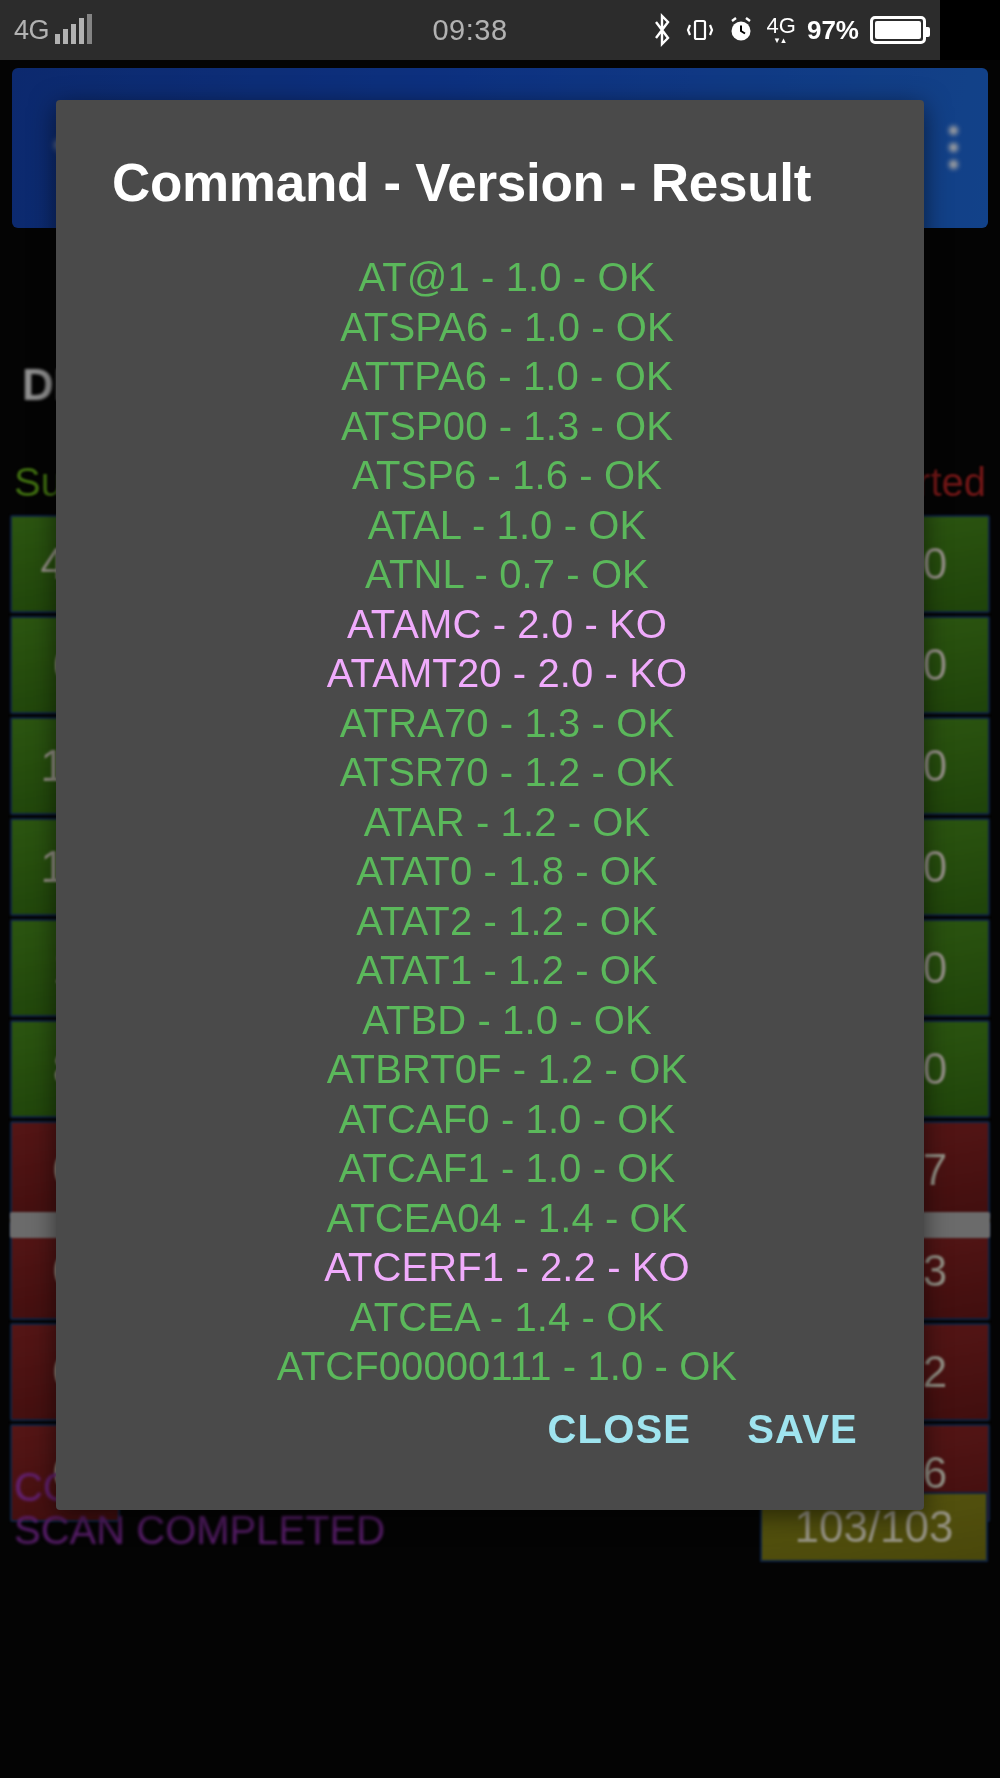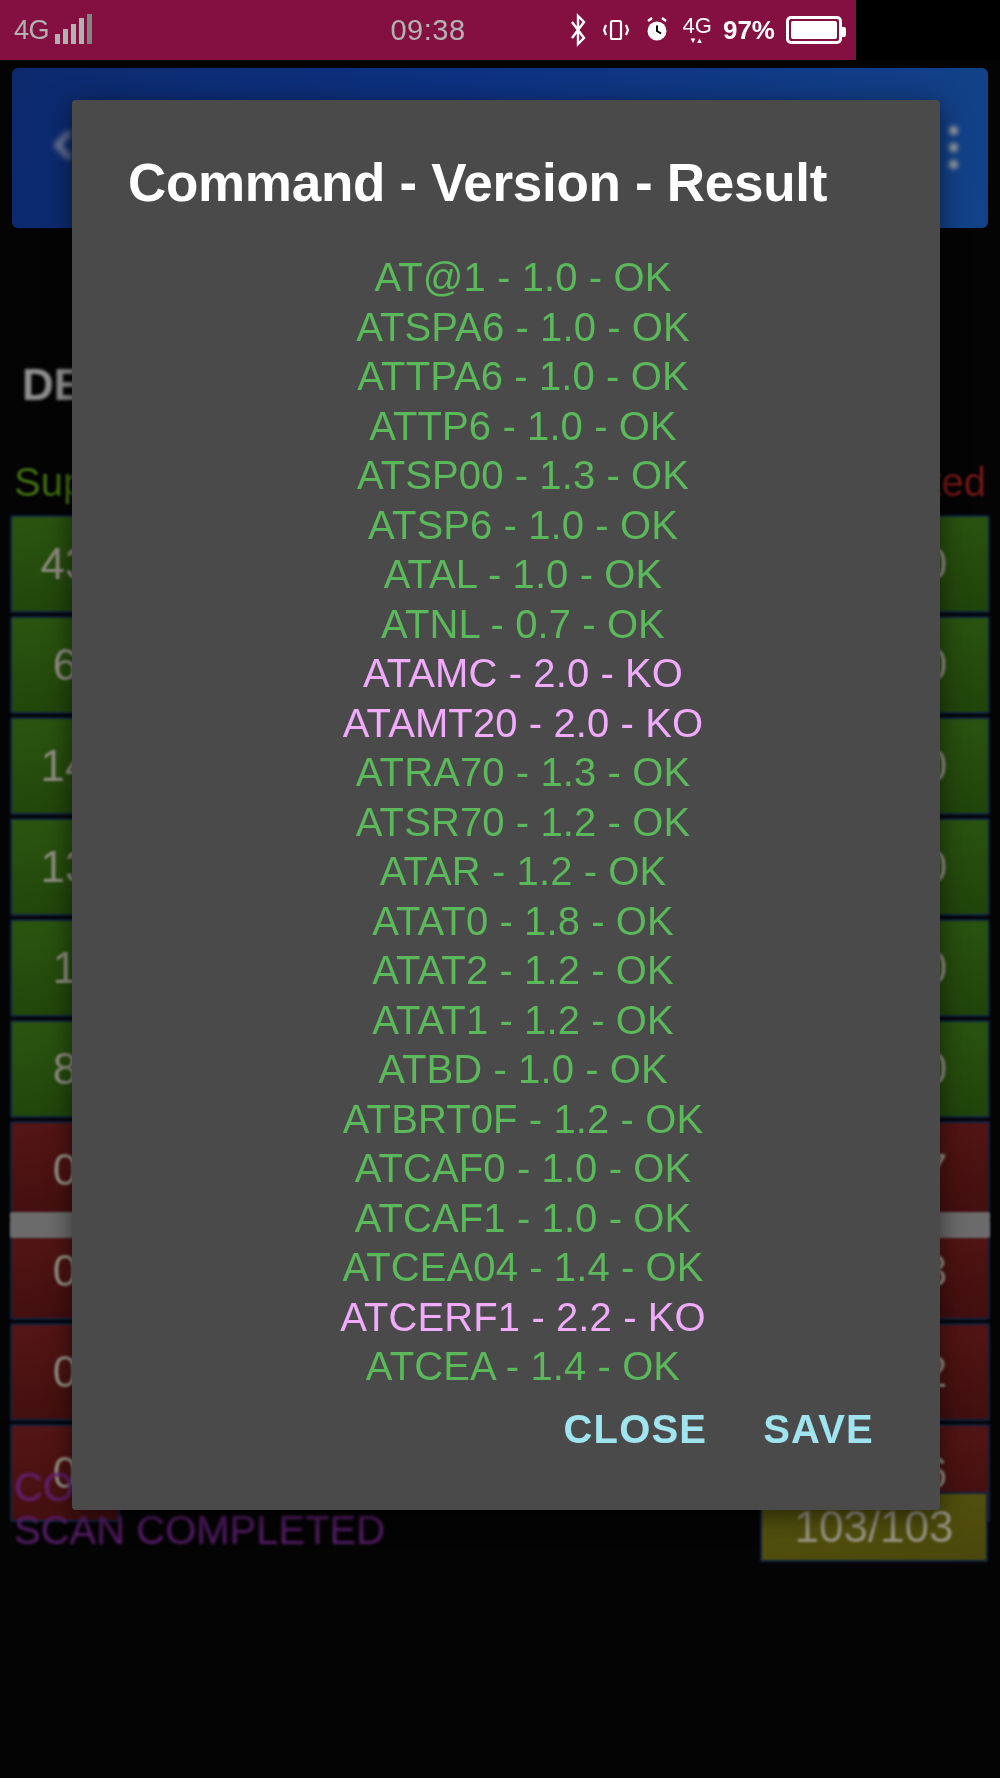--- a/index.html
+++ b/index.html
@@ -1,22 +1,22 @@
 <!DOCTYPE html>
 <html><head>
 <meta charset="utf-8">
 <style>
   * { margin:0; padding:0; box-sizing:border-box; }
   html,body { width:1000px; height:1778px; background:#000; overflow:hidden; }
   body { font-family:"Liberation Sans", sans-serif; position:relative; }
 
   
   .statusbar{
-    position:absolute; left:0; top:0; width:856px; height:60px;
-    background:#be185d; color:#fff; display:flex; align-items:center;
+    position:absolute; left:0; top:0; width:940px; height:60px;
+    background:#404040; color:#fff; display:flex; align-items:center;
     padding:0 14px;
   }
   .sb-left{ display:flex; align-items:flex-end; gap:6px; }
   .sb-4g{ font-size:27px; font-weight:500; letter-spacing:-0.5px; line-height:1; }
   .bars{ display:flex; align-items:flex-end; gap:3px; height:28px; }
   .bars i{ display:block; width:5px; background:#fff; }
   .bars i:nth-child(1){height:10px}
   .bars i:nth-child(2){height:15px}
   .bars i:nth-child(3){height:20px}
   .bars i:nth-child(4){height:26px}
@@ -99,21 +99,21 @@
   .progress-box{
     position:absolute; right:12px; top:1432px; width:228px; height:70px;
     background:linear-gradient(170deg,#7d7a15,#6a6711);
     border:2px solid #16335f; display:flex; align-items:center; justify-content:center;
     color:#d5d0b8; font-size:44px; filter:blur(1.3px);
   }
 
   
   .scrim{ position:absolute; inset:0; background:rgba(0,0,0,0.30); }
   .dialog{
-    position:absolute; left:72px; top:100px; width:868px; height:1410px;
+    position:absolute; left:56px; top:100px; width:868px; height:1410px;
     background:#4a4a4a; border-radius:4px;
     box-shadow:0 6px 26px rgba(0,0,0,0.55);
     display:flex; flex-direction:column;
   }
   .dlg-title{
     color:#ffffff; font-size:53px; font-weight:bold;
     padding:52px 0 0 56px; letter-spacing:-0.3px; white-space:nowrap;
   }
   .dlg-body{
     flex:1; padding:40px 0 0 34px; overflow:hidden;
@@ -248,23 +248,22 @@
 </div>
 
 <div class="scrim"></div>
 
 <div class="dialog">
   <div class="dlg-title">Command - Version - Result</div>
   <div class="dlg-body" id="cmd-list">
       <div class="cmd ok">AT@1 - 1.0 - OK</div>
       <div class="cmd ok">ATSPA6 - 1.0 - OK</div>
       <div class="cmd ok">ATTPA6 - 1.0 - OK</div>
-      <div class="cmd ok">ATTP6 - 1.0 - OK</div>
       <div class="cmd ok">ATSP00 - 1.3 - OK</div>
-      <div class="cmd ok">ATSP6 - 1.0 - OK</div>
+      <div class="cmd ok">ATSP6 - 1.6 - OK</div>
       <div class="cmd ok">ATAL - 1.0 - OK</div>
       <div class="cmd ok">ATNL - 0.7 - OK</div>
       <div class="cmd ko">ATAMC - 2.0 - KO</div>
       <div class="cmd ko">ATAMT20 - 2.0 - KO</div>
       <div class="cmd ok">ATRA70 - 1.3 - OK</div>
       <div class="cmd ok">ATSR70 - 1.2 - OK</div>
       <div class="cmd ok">ATAR - 1.2 - OK</div>
       <div class="cmd ok">ATAT0 - 1.8 - OK</div>
       <div class="cmd ok">ATAT2 - 1.2 - OK</div>
       <div class="cmd ok">ATAT1 - 1.2 - OK</div>

